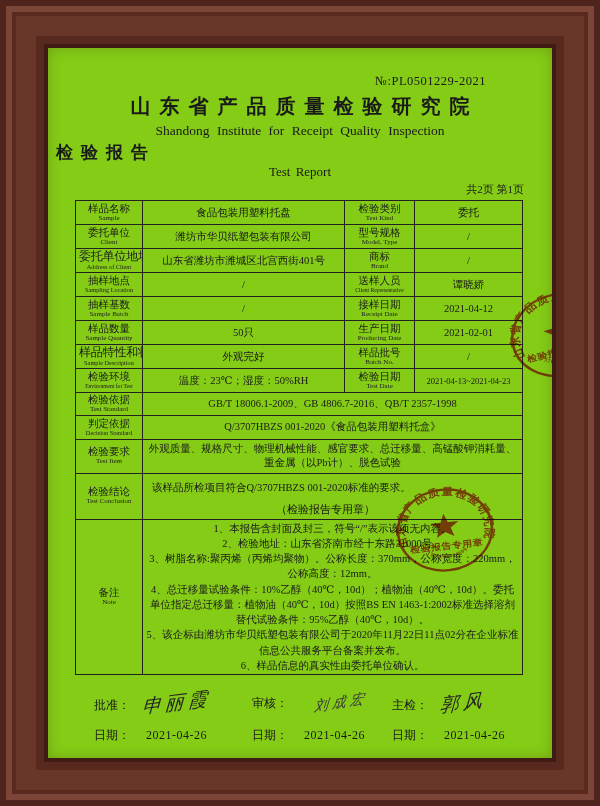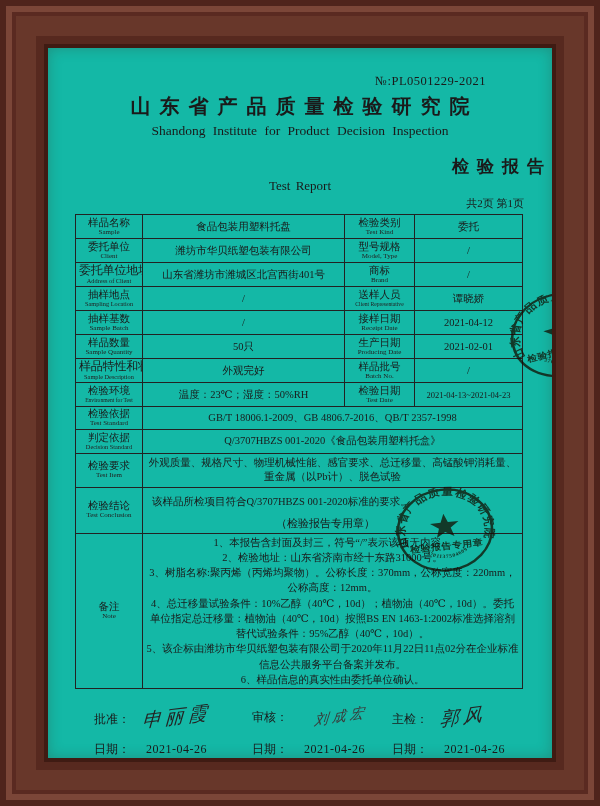--- a/index.html
+++ b/index.html
@@ -7,27 +7,27 @@
   body { font-family:"Liberation Serif","DejaVu Serif",serif; color:#1a1a1a; }
 
   
   .frame1 { width:600px; height:806px; border:6px solid #4f241c; }
   .frame2 { width:100%; height:100%; border:6px solid #7b4638; }
   .frame3 { width:100%; height:100%; border:4px solid #5a2a21; }
   .frame4 { width:100%; height:100%; border:20px solid #68372a; }
   .frame5 { width:100%; height:100%; border:8px solid #57291f; }
   .frame6 { width:100%; height:100%; border:4px solid #3f1b13; }
 
-  .page { width:100%; height:100%; background:#14b8a6; position:relative; overflow:hidden;
+  .page { width:100%; height:100%; background:#84cc16; position:relative; overflow:hidden;
           box-shadow:inset 0 0 14px rgba(60,30,20,.25); }
 
   .report-no { margin-top:26px; text-align:right; padding-right:66px; font-size:12.5px; letter-spacing:.5px; }
   .title-cn  { margin-top:4px; text-align:center; font-size:20px; font-weight:bold; letter-spacing:9px; padding-left:9px; }
   .title-en  { margin-top:3px; text-align:center; font-size:13.5px; word-spacing:4px; }
-  .subtitle-cn { margin-top:16px; text-align:right; font-size:17px; font-weight:bold; letter-spacing:8px; padding-left:8px; }
+  .subtitle-cn { margin-top:2px; text-align:left; font-size:17px; font-weight:bold; letter-spacing:8px; padding-left:8px; }
   .subtitle-en { text-align:center; font-size:13px; font-weight:normal; word-spacing:2px; }
   .page-info { text-align:right; padding-right:28px; font-size:11px; margin-top:2px; }
 
   table.main { border-collapse:collapse; width:447px; margin-left:27px; margin-top:3px; table-layout:fixed;padding-left:40px; }
   table.main td { border:1px solid #222; text-align:center; vertical-align:middle; padding:1px 3px; overflow:hidden; }
   .c1{width:67px;} .c2{width:202px;} .c3{width:70px;} .c4{width:108px;}
   tr.info { height:24px; }
   .lab .cn { font-size:10.5px; white-space:nowrap; line-height:1.15; }
   .lab .cn-sm { font-size:12px; letter-spacing:-.2px; }
   .lab .en { font-size:7px; line-height:1.1; white-space:nowrap; color:#222; }
@@ -70,21 +70,21 @@
     <div class="frame2">
       <div class="frame3">
         <div class="frame4">
           <div class="frame5">
             <div class="frame6">
 
 <div class="page">
 
   <div class="report-no">№:PL0501229-2021</div>
   <div class="title-cn">山东省产品质量检验研究院</div>
-  <div class="title-en">Shandong  Institute  for  Product  Decision  Inspection</div>
+  <div class="title-en">Shandong  Institute  for  Receipt  Quality  Inspection</div>
   <div class="subtitle-cn">检验报告</div>
   <div class="subtitle-en">Test  Report</div>
   <div class="page-info">共2页 第1页</div>
 
   <table class="main">
     <tbody>
                     <tr class="info">
       <td class="c1 lab">
                         <div class="cn">样品名称</div>
                         <div class="en">Sample</div>

